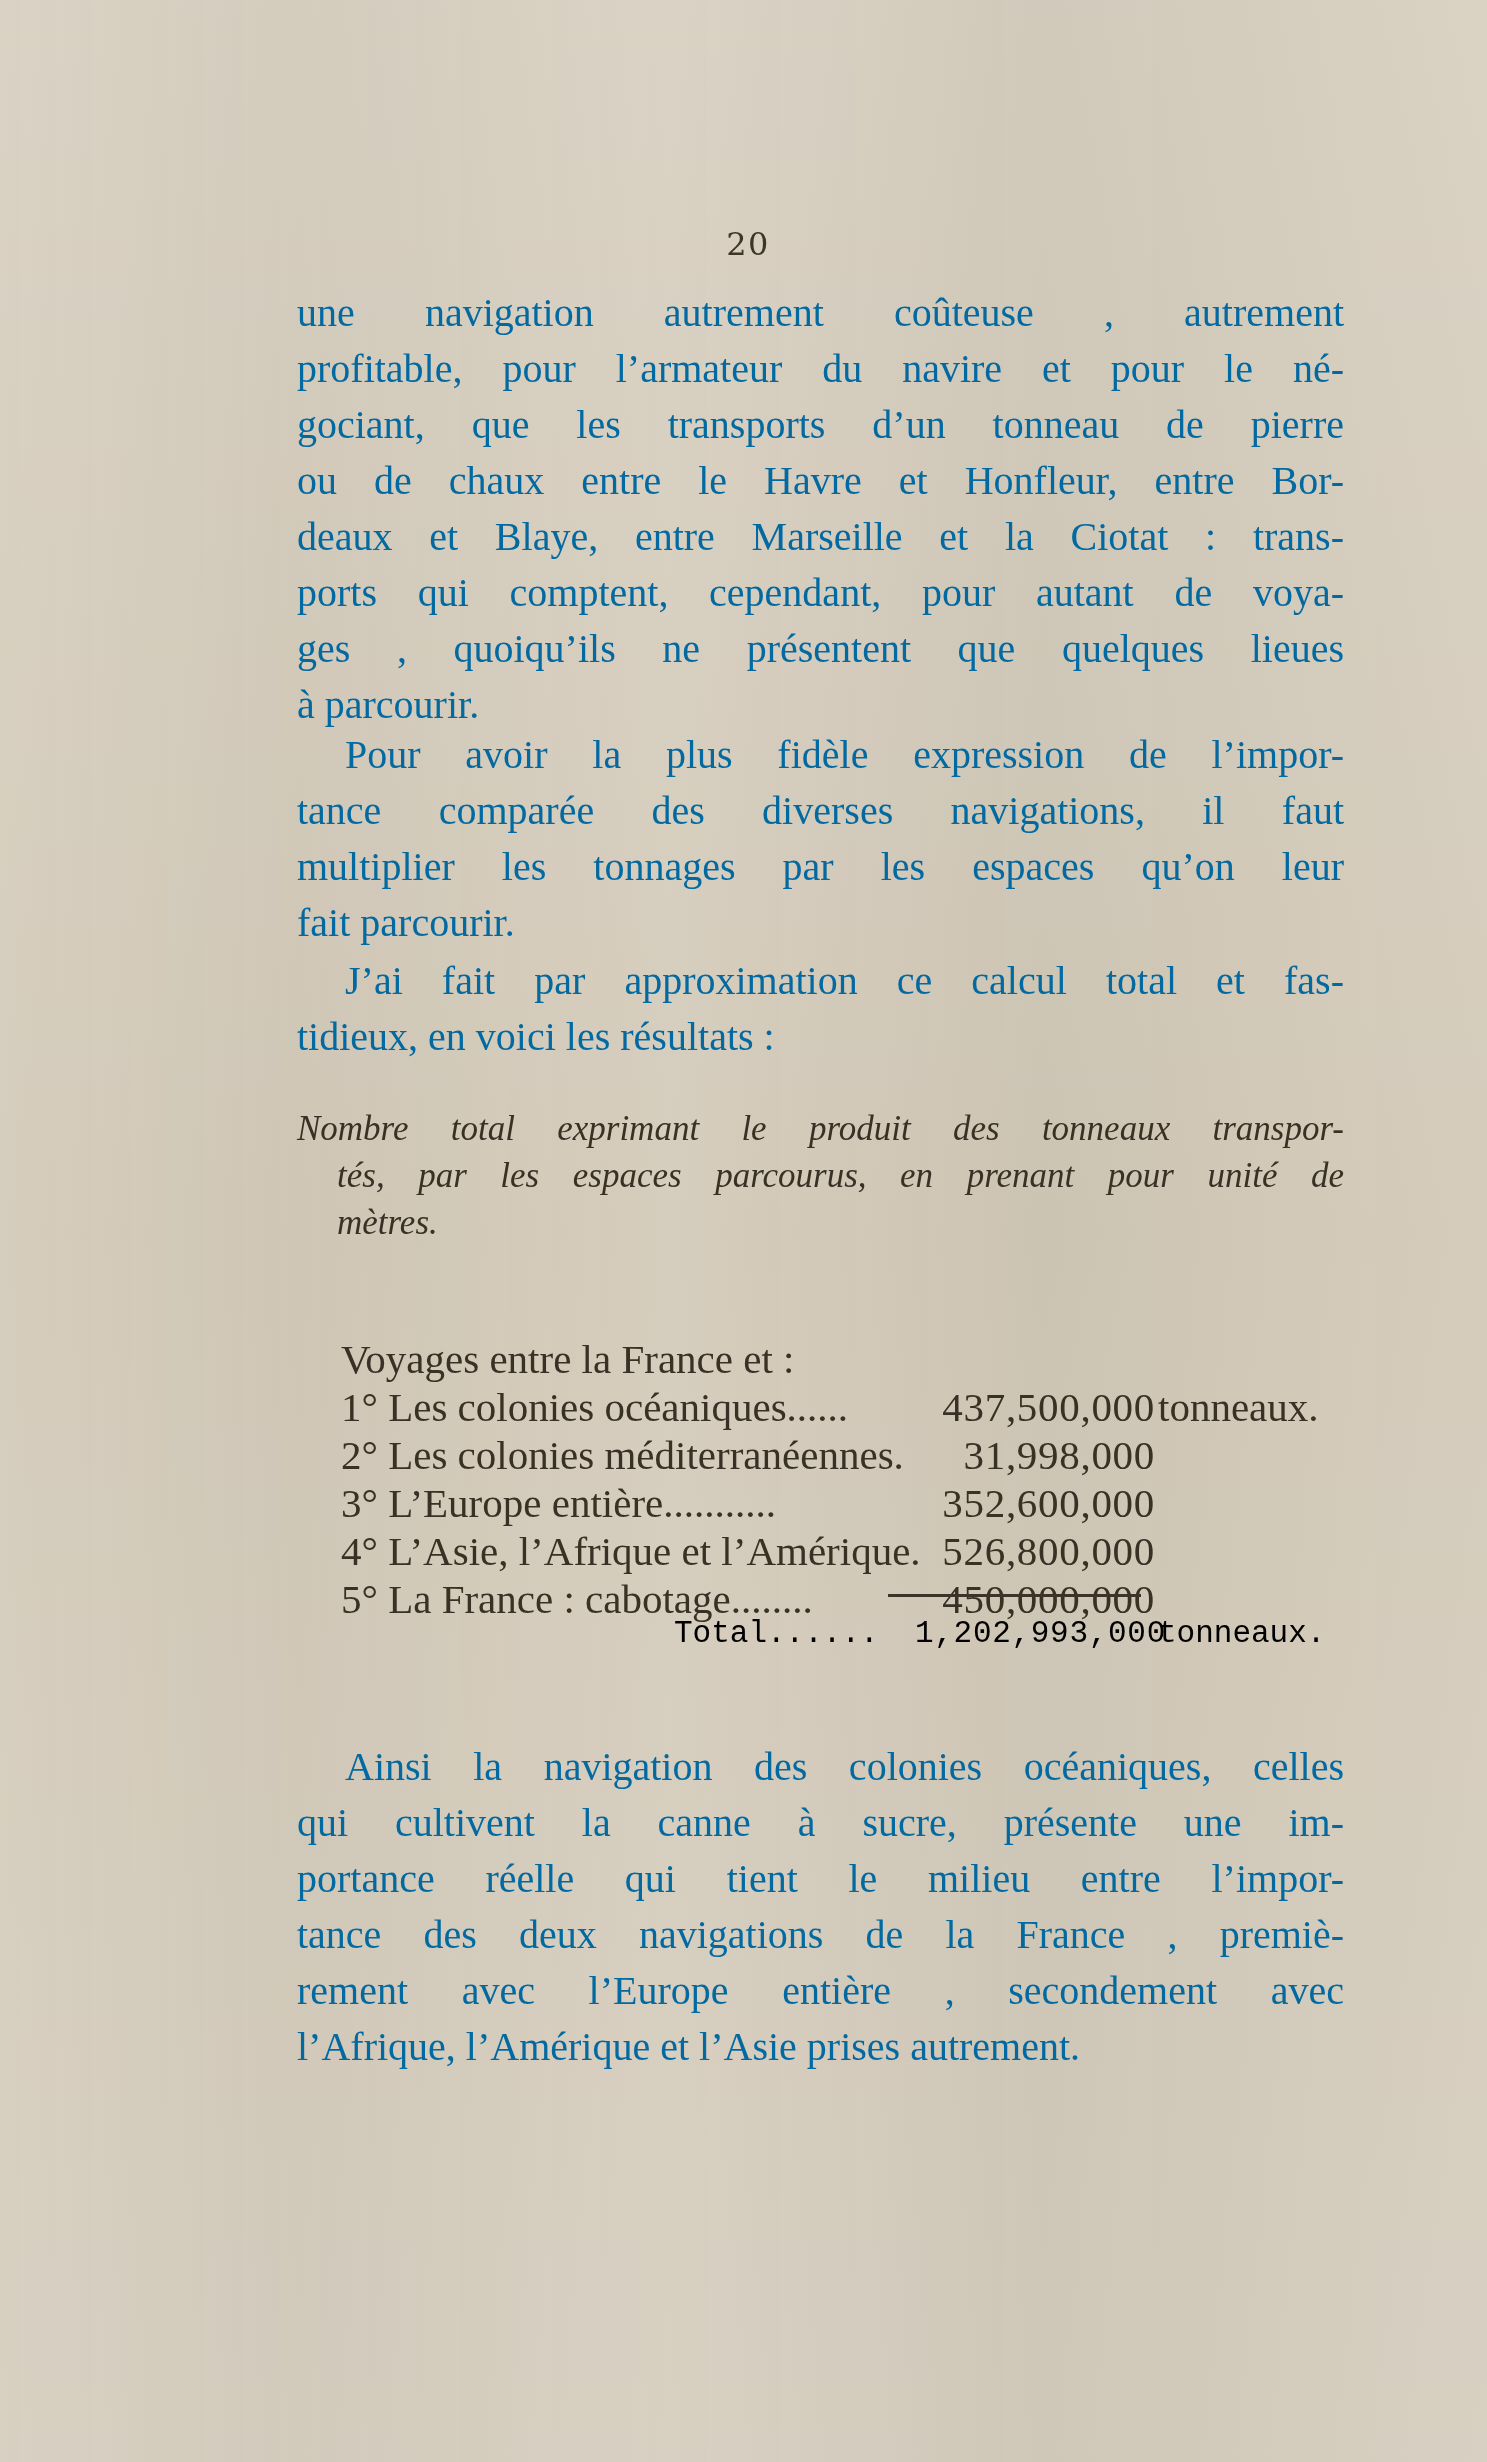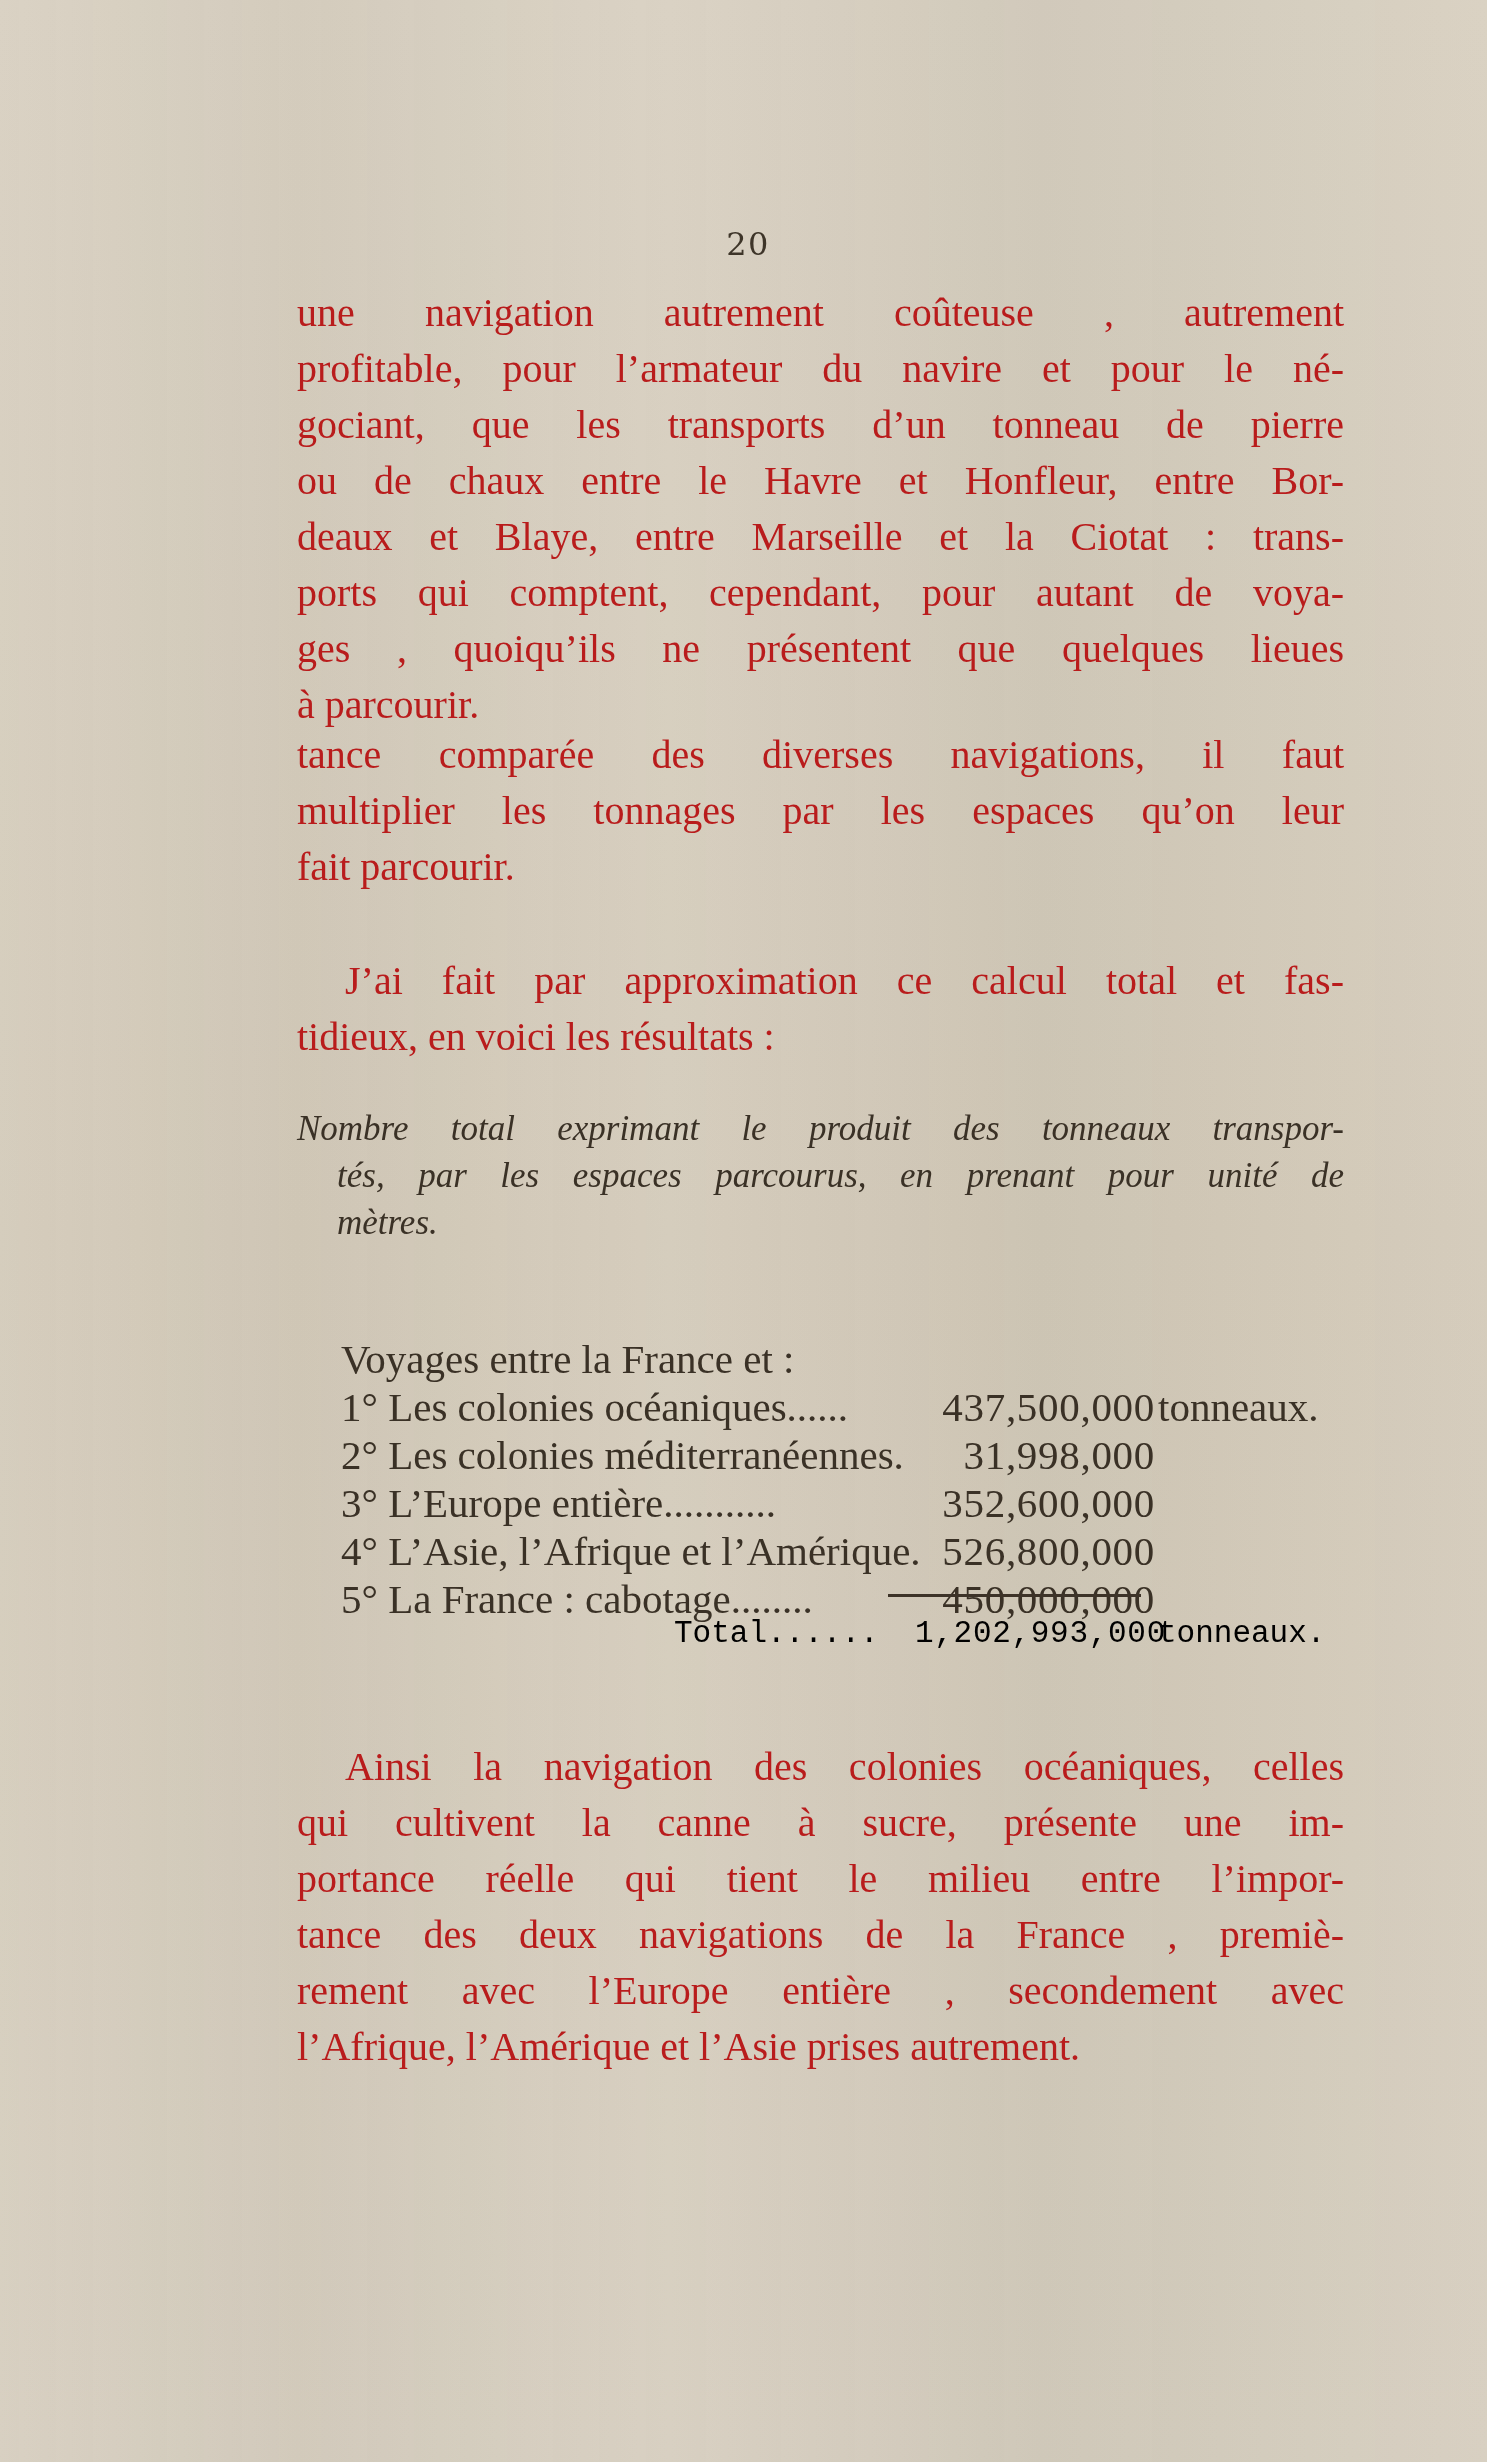--- a/index.html
+++ b/index.html
@@ -34,21 +34,21 @@
     }
     .body-block {
       position: absolute;
       left: 293px;
       width: 1047px;
       font-family: "Liberation Serif", "DejaVu Serif", serif;
       font-size: 40px;
       line-height: 56px;
       text-align: justify;
       text-align-last: left;
-      color: #b91c1c;
+      color: #0369a1;
     }
     .line { display: block; white-space: nowrap; text-align-last: justify; text-align: justify; }
     .line.last { text-align-last: left; }
     .indent { padding-left: 48px; }
     .para1 { top: 240px; }
     .para2 { top: 682px; }
     .para3 { top: 908px; }
     .caption {
       position: absolute;
       left: 293px;
@@ -122,20 +122,21 @@
     <span class="line">profitable, pour l’armateur du navire et pour le né-</span>
     <span class="line">gociant, que les transports d’un tonneau de pierre</span>
     <span class="line">ou de chaux entre le Havre et Honfleur, entre Bor-</span>
     <span class="line">deaux et Blaye, entre Marseille et la Ciotat : trans-</span>
     <span class="line">ports qui comptent, cependant, pour autant de voya-</span>
     <span class="line">ges , quoiqu’ils ne présentent que quelques lieues</span>
     <span class="line last">à parcourir.</span>
   </div>
 
   <div class="body-block para2">
+    <span class="line indent">Pour avoir la plus fidèle expression de l’impor-</span>
     <span class="line">tance comparée des diverses navigations, il faut</span>
     <span class="line">multiplier les tonnages par les espaces qu’on leur</span>
     <span class="line last">fait parcourir.</span>
   </div>
 
   <div class="body-block para3">
     <span class="line indent">J’ai fait par approximation ce calcul total et fas-</span>
     <span class="line last">tidieux, en voici les résultats :</span>
   </div>
 

